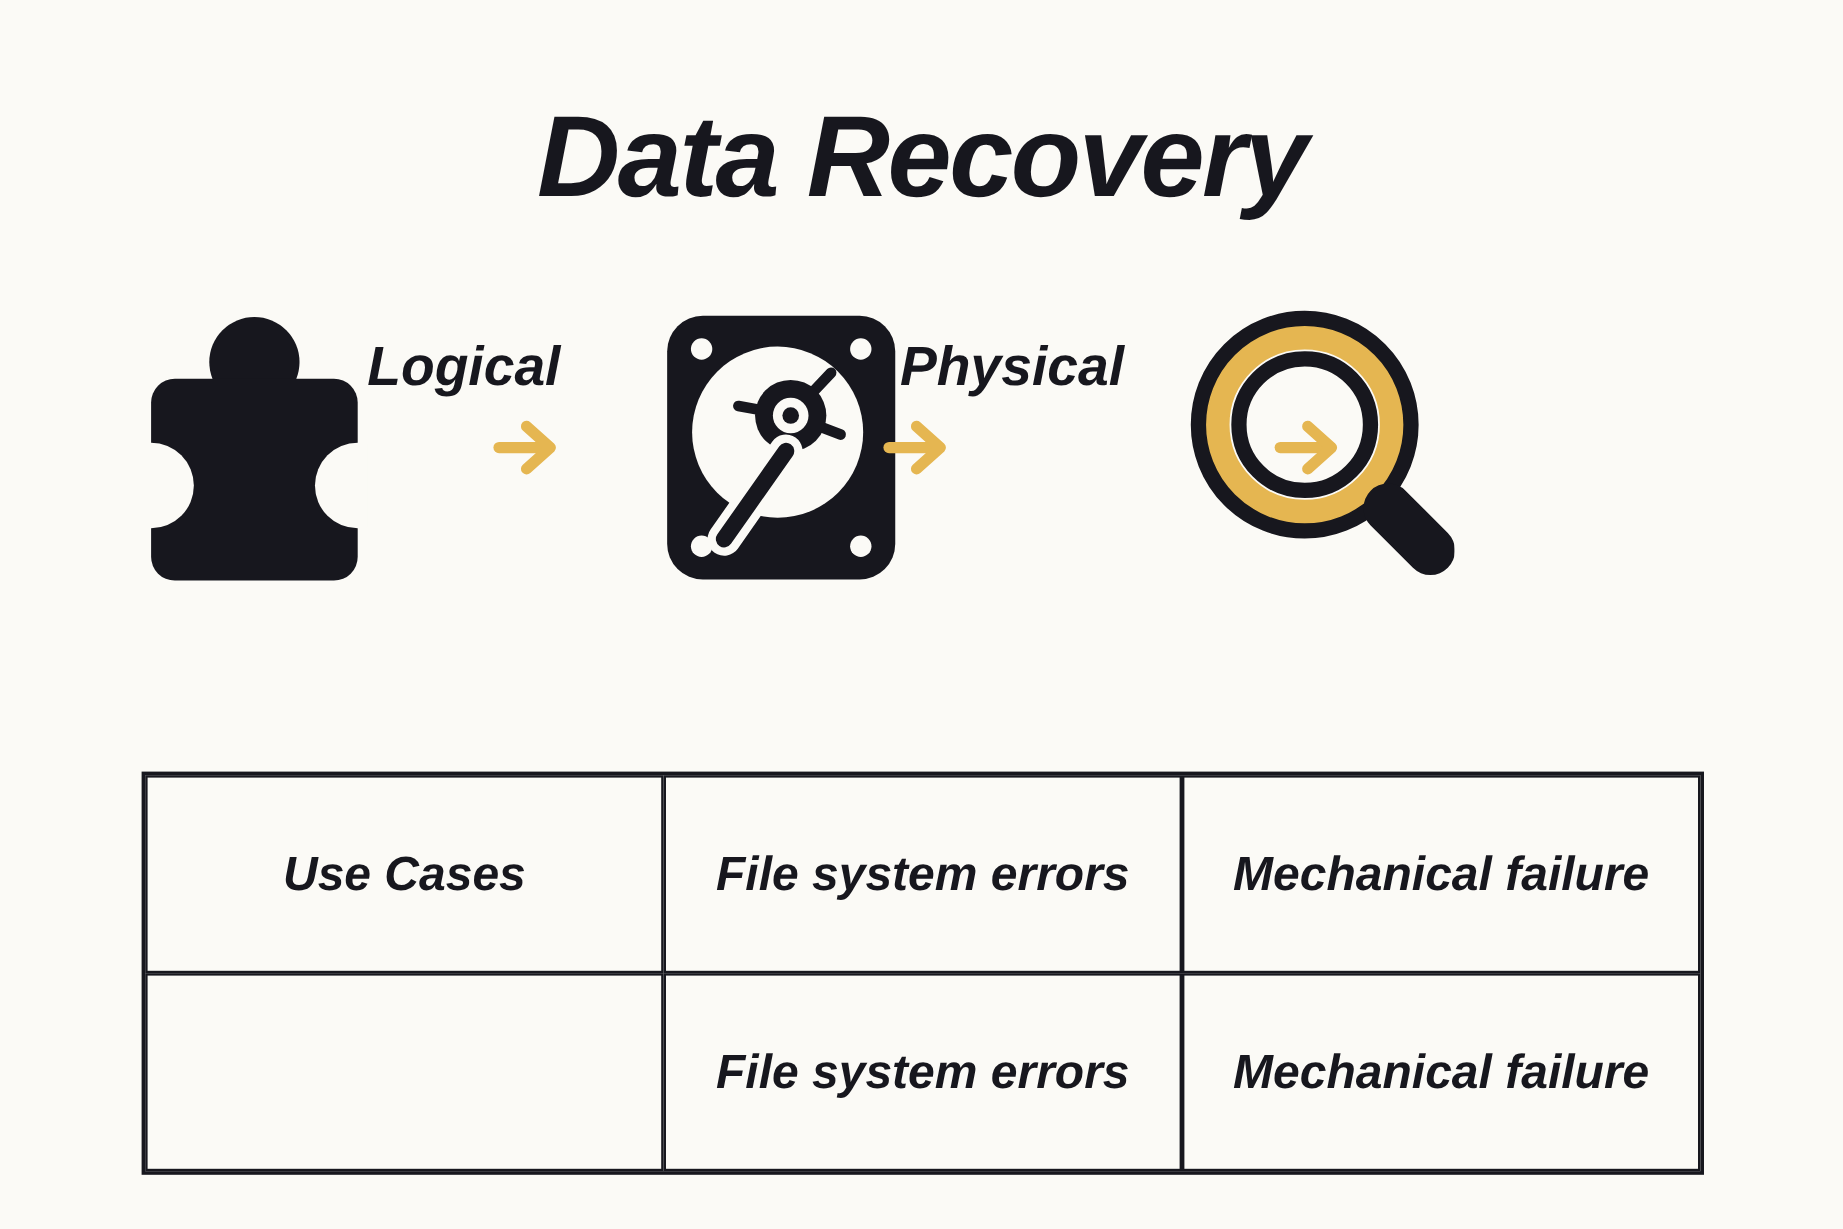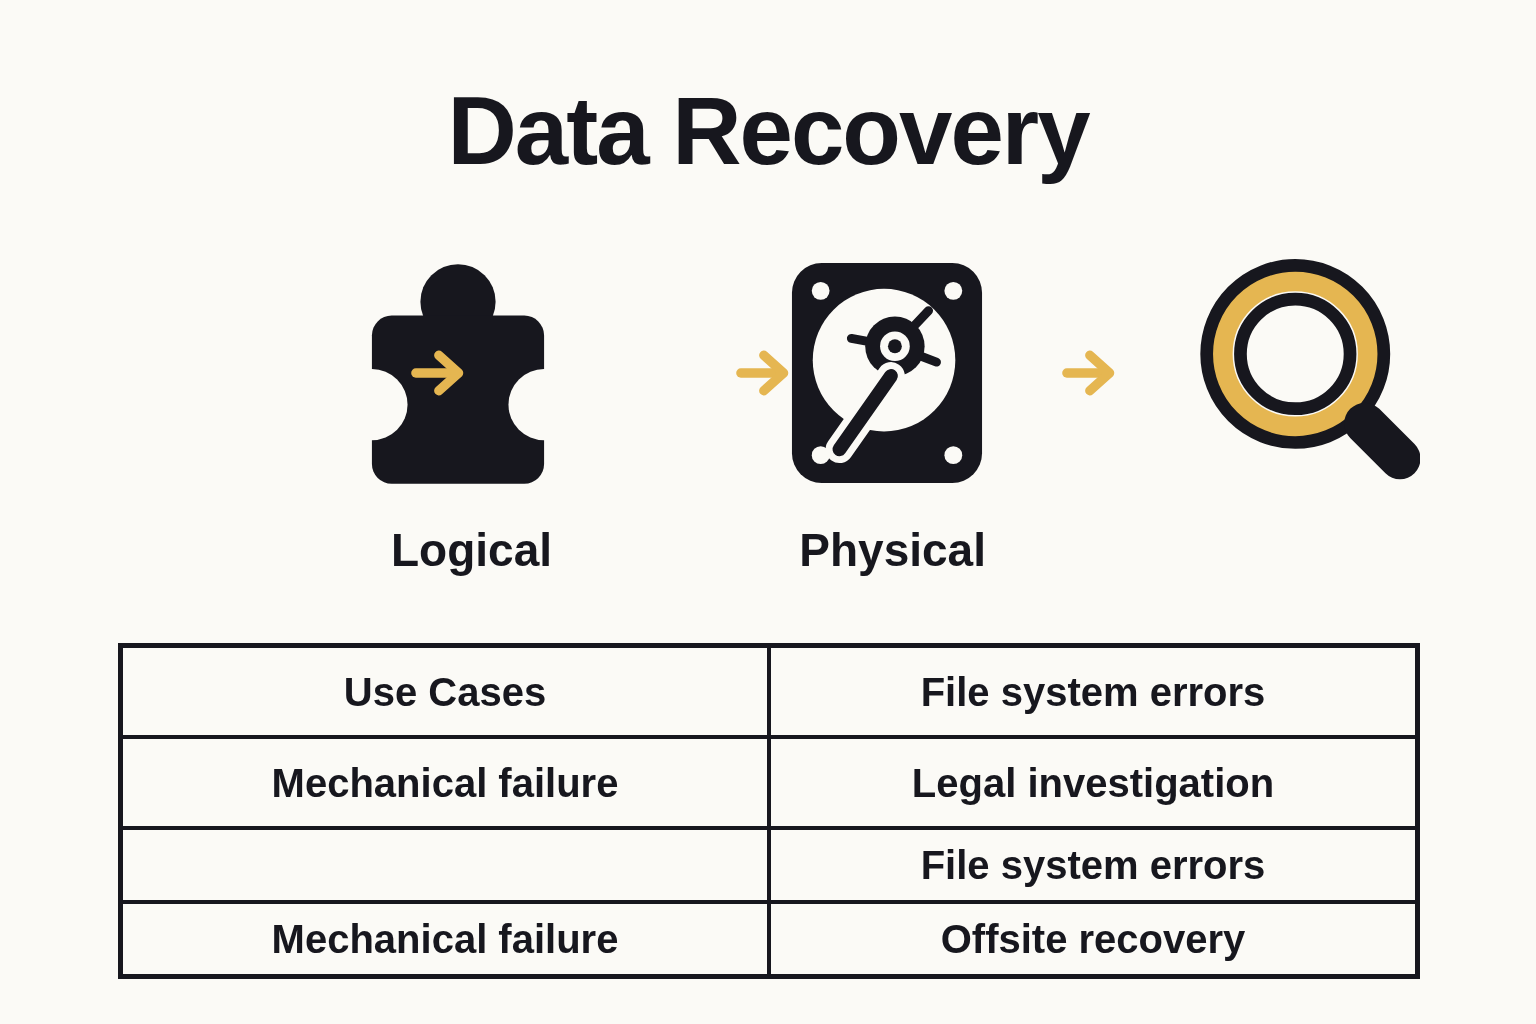--- a/index.html
+++ b/index.html
@@ -12,20 +12,21 @@
     font-family: "Liberation Sans", "DejaVu Sans", sans-serif;
     background: var(--bg);
   }
   .page {
     position: relative;
     width: 1536px;
     height: 1024px;
     background: var(--bg);
     color: var(--ink);
     overflow: hidden;
+    font-style: italic;
   }
   .title {
     position: absolute;
     top: 76px;
     left: 0;
     width: 100%;
     text-align: center;
     font-size: 96px;
     font-weight: 700;
     letter-spacing: -2px;
@@ -34,22 +35,22 @@
   .flow {
     position: absolute;
     top: 250px;
     left: 118px;
     width: 1302px;
     display: flex;
   }
   .step {
     flex: 1 1 0;
     display: flex;
-    flex-direction: column;
-    align-items: flex-end;
+    flex-direction: row;
+    align-items: flex-start;
   }
   .icon-box {
     height: 245px;
     display: flex;
     align-items: center;
     justify-content: center;
   }
   .step-label {
     margin-top: 28px;
     font-size: 46px;
@@ -72,21 +73,21 @@
   .sb { stroke: var(--bg); }
   .sa { stroke: var(--accent); }
 
   .use-table {
     position: absolute;
     top: 643px;
     left: 118px;
     width: 1302px;
     height: 336px;
     display: grid;
-    grid-template-columns: repeat(2, 1fr);
+    grid-template-columns: repeat(3, 1fr);
     grid-template-rows: 1fr 1fr;
     border: 3px solid var(--ink);
     background: var(--bg);
   }
   .cell {
     border: 2px solid var(--ink);
     display: flex;
     align-items: center;
     justify-content: center;
     text-align: center;
@@ -167,20 +168,18 @@
       <line class="sa" x1="5" y1="24" x2="38" y2="24" stroke-width="9" stroke-linecap="round"></line>
       <polyline class="sa" points="27,7 46,24 27,41" fill="none" stroke-width="9" stroke-linecap="round" stroke-linejoin="round"></polyline>
     </svg>
 
   </div>
 
   <div class="use-table">
     <div class="cell">Use Cases</div>
     <div class="cell">File system errors</div>
     <div class="cell">Mechanical failure</div>
-    <div class="cell">Legal investigation</div>
     <div class="cell"></div>
     <div class="cell">File system errors</div>
     <div class="cell">Mechanical failure</div>
-    <div class="cell">Offsite recovery</div>
   </div>
 
 </div>
 
 </body></html>

